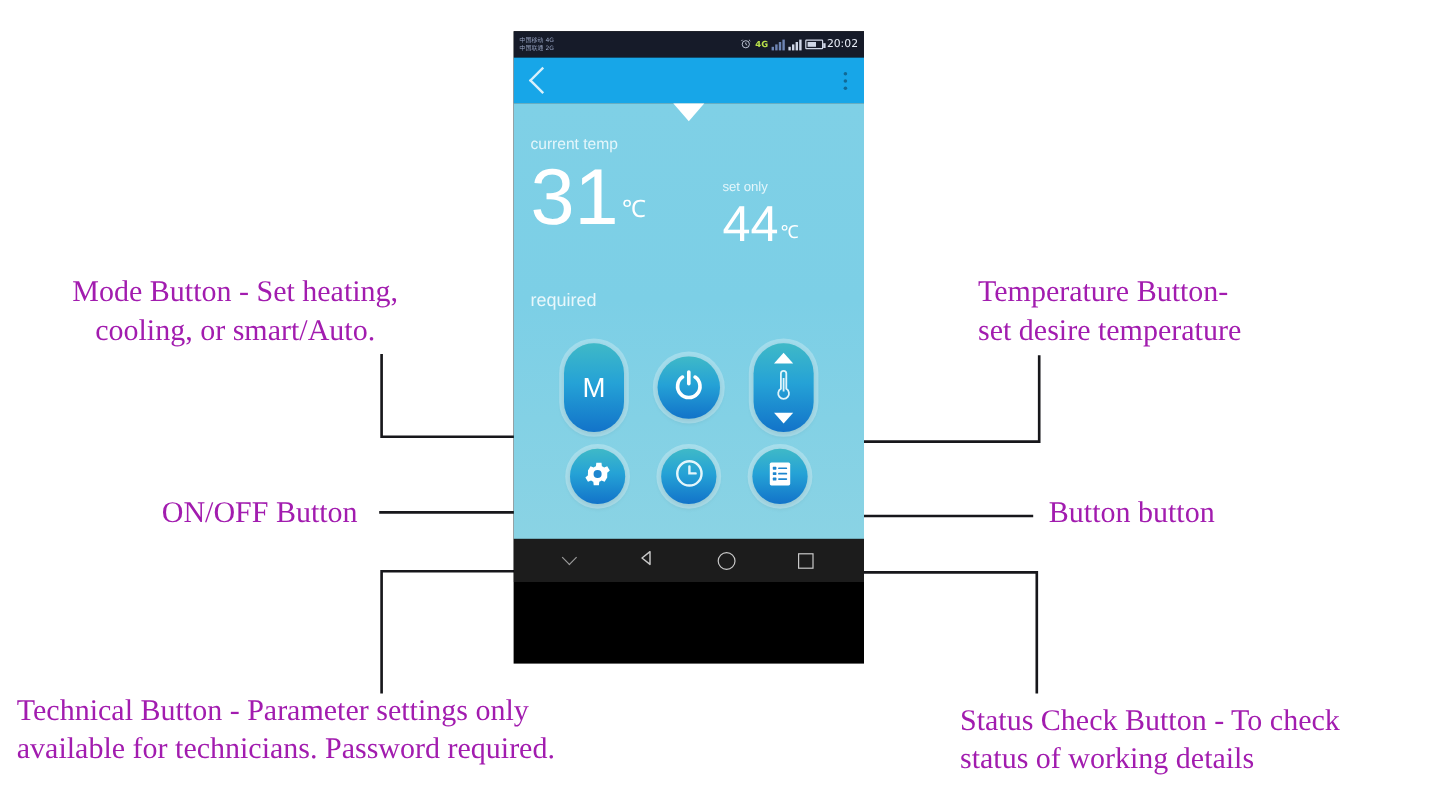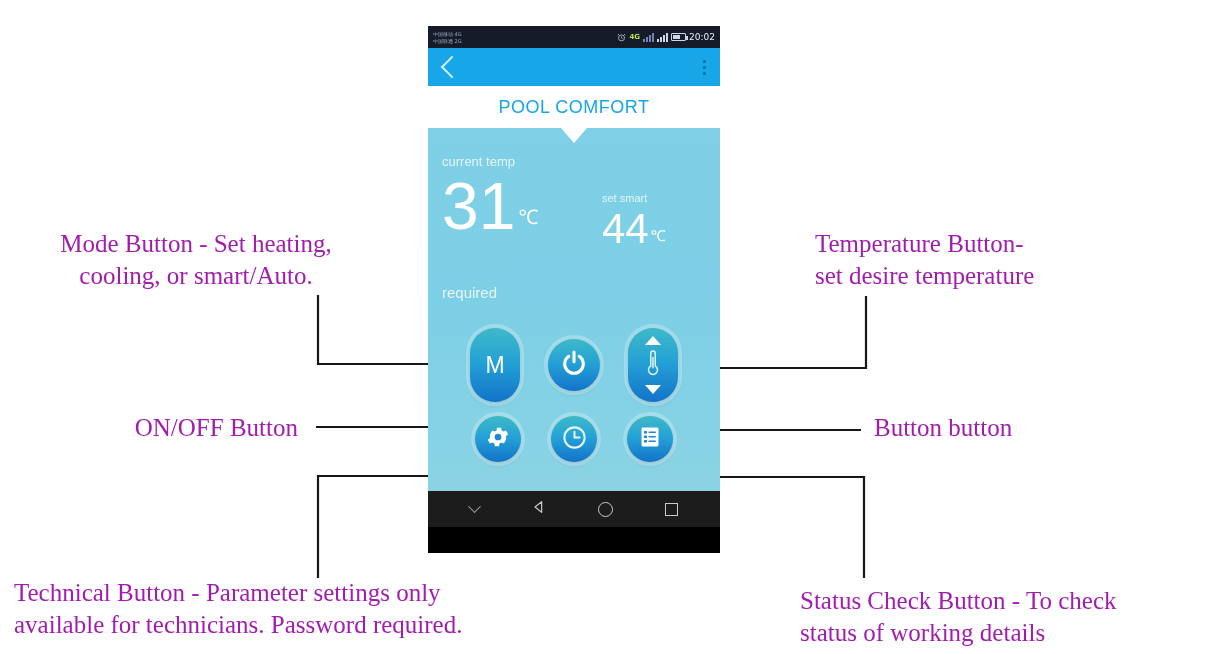--- a/index.html
+++ b/index.html
@@ -427,34 +427,31 @@
 
   <div class="appbar">
     <span class="back-chevron"></span>
     <span class="overflow-dots">
         <i></i>
         <i></i>
         <i></i>
       </span>
   </div>
 
-  <div class="title-zone">
-    <span class="app-title">POOL COMFORT</span>
-  </div>
 
   <div class="panel">
     <span class="notch"></span>
 
     <span class="lbl-current">current temp</span>
     <div class="cur-temp">
       <span class="val">31</span>
       <span class="unit">℃</span>
     </div>
 
-    <span class="lbl-set">set smart</span>
+    <span class="lbl-set">set only</span>
     <div class="set-temp">
       <span class="val">44</span>
       <span class="unit">℃</span>
     </div>
 
     <span class="mode-label">required</span>
 
     <div class="ctl-row row-top">
       <div class="btn-pill">
         <span class="m-glyph">M</span>

